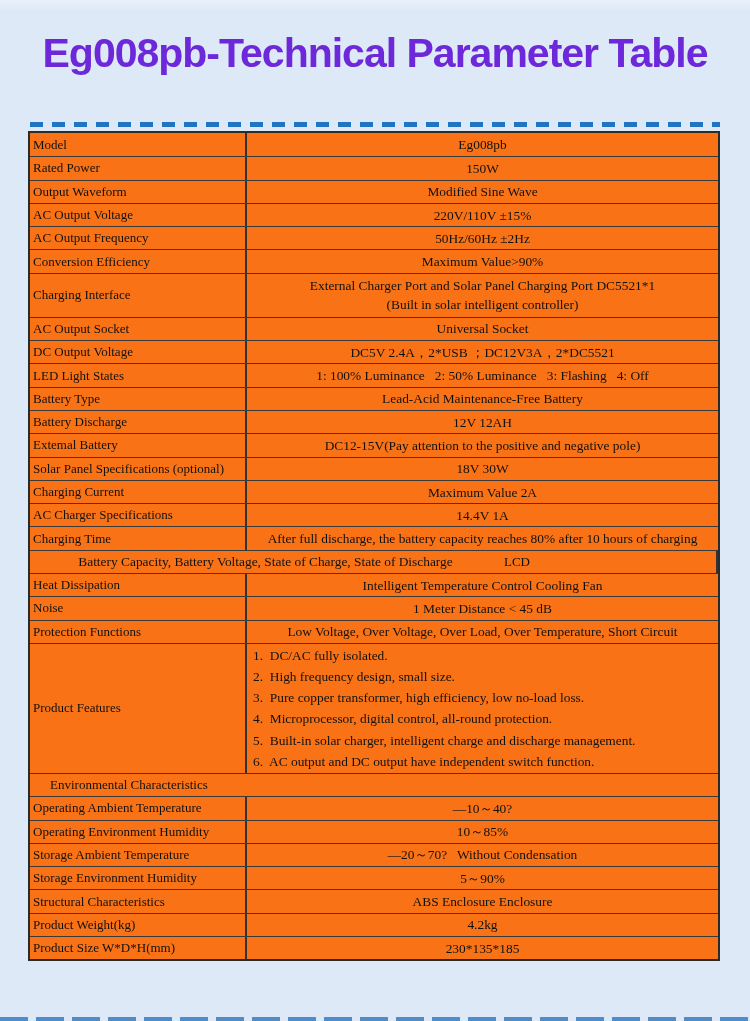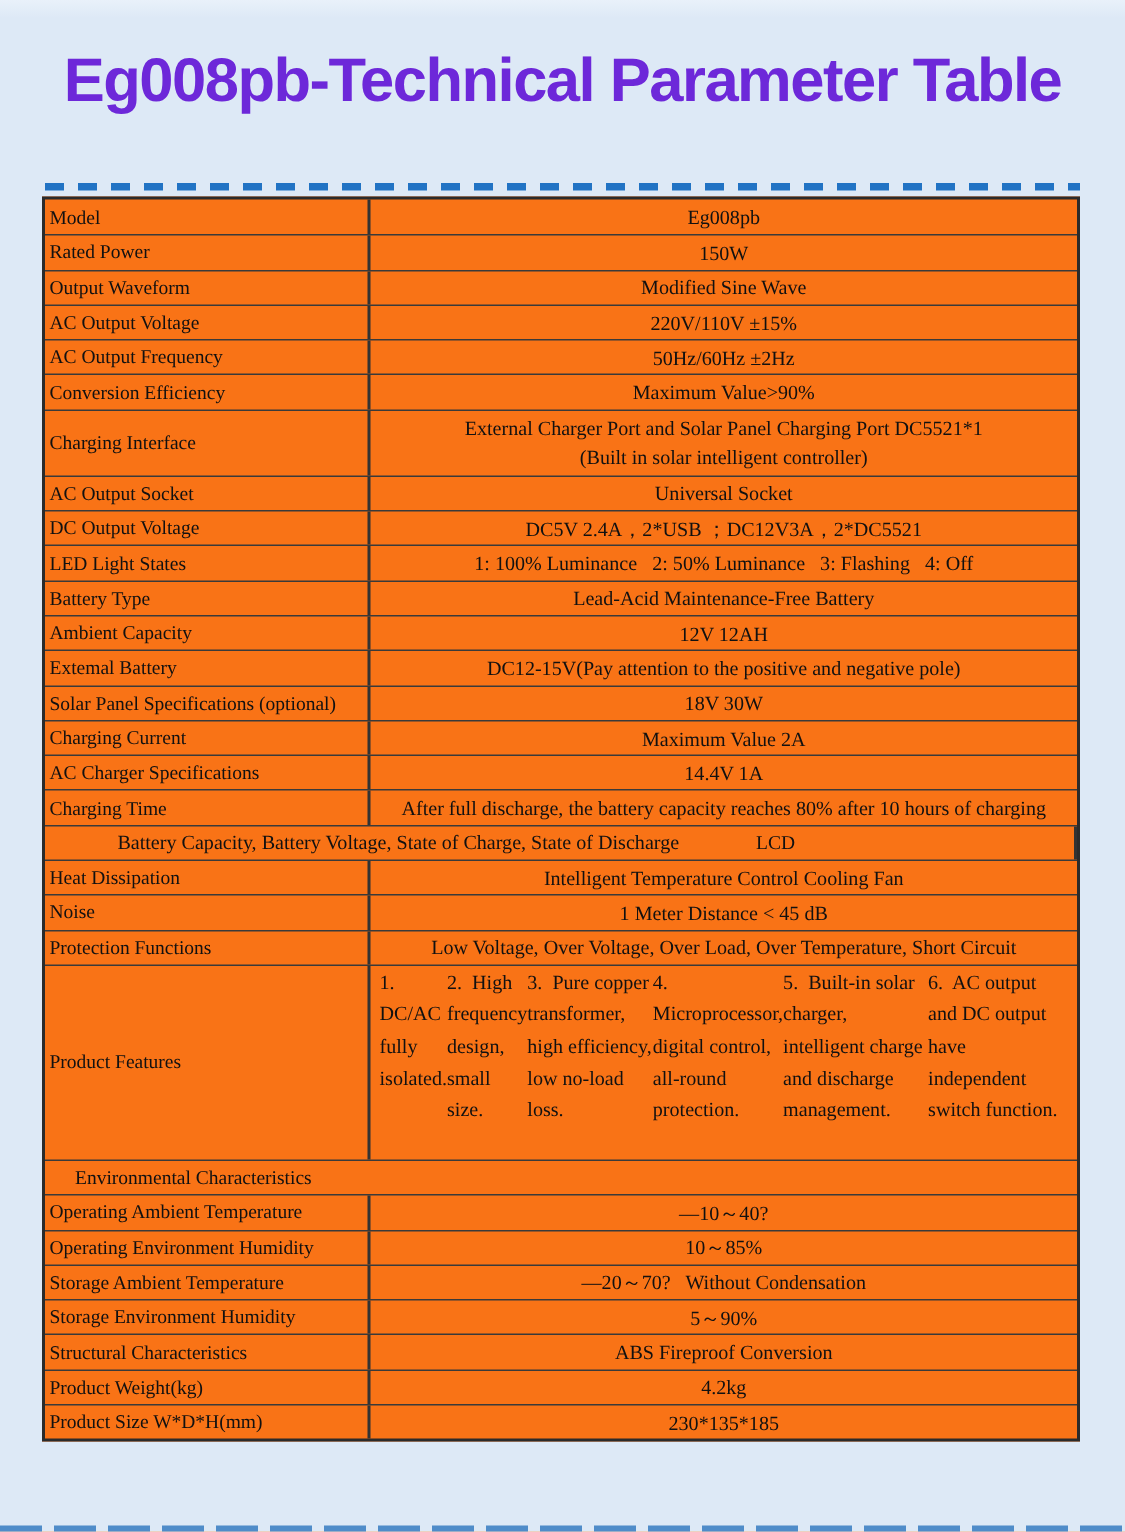--- a/index.html
+++ b/index.html
@@ -39,21 +39,21 @@
     width:100%;flex:1 1 auto;border-right:none;
     display:flex;align-items:center;padding-left:20px;
     font-size:13px;white-space:nowrap;
   }
   .value{
     flex:1;display:flex;align-items:center;justify-content:center;
     text-align:center;font-size:13.4px;white-space:pre-wrap;
     padding:0 13px;line-height:19px;
   }
   .value.list-value{
-    flex-direction:row;align-items:flex-start;justify-content:center;
+    flex-direction:column;align-items:flex-start;justify-content:center;
     text-align:left;padding-left:6px;
   }
   .feature-line{white-space:pre-wrap;line-height:21.3px;font-size:13.4px;}
   .bottom-dash{
     position:absolute;left:0;right:0;bottom:-1px;height:5px;
     background:repeating-linear-gradient(90deg,#4f8cc9 0,#4f8cc9 28px,transparent 28px,transparent 36px);
   }
 </style>
 </head>
 <body>
@@ -103,21 +103,21 @@
     </div>
     <div class="row normal">
       <div class="cell label">LED Light States</div>
       <div class="cell value">1: 100% Luminance   2: 50% Luminance   3: Flashing   4: Off</div>
     </div>
     <div class="row normal">
       <div class="cell label">Battery Type</div>
       <div class="cell value">Lead-Acid Maintenance-Free Battery</div>
     </div>
     <div class="row normal">
-      <div class="cell label">Ambient Capacity</div>
+      <div class="cell label">Battery Discharge</div>
       <div class="cell value">12V 12AH</div>
     </div>
     <div class="row normal">
       <div class="cell label">Extemal Battery</div>
       <div class="cell value">DC12-15V(Pay attention to the positive and negative pole)</div>
     </div>
     <div class="row normal">
       <div class="cell label">Solar Panel Specifications (optional)</div>
       <div class="cell value">18V 30W</div>
     </div>
@@ -167,21 +167,21 @@
     <div class="row normal">
       <div class="cell label">Storage Ambient Temperature</div>
       <div class="cell value">—20～70?   Without Condensation</div>
     </div>
     <div class="row normal">
       <div class="cell label">Storage Environment Humidity</div>
       <div class="cell value">5～90%</div>
     </div>
     <div class="row normal">
       <div class="cell label">Structural Characteristics</div>
-      <div class="cell value">ABS Fireproof Conversion</div>
+      <div class="cell value">ABS Enclosure Enclosure</div>
     </div>
     <div class="row normal">
       <div class="cell label">Product Weight(kg)</div>
       <div class="cell value">4.2kg</div>
     </div>
     <div class="row normal">
       <div class="cell label">Product Size W*D*H(mm)</div>
       <div class="cell value">230*135*185</div>
     </div>
   </div>

